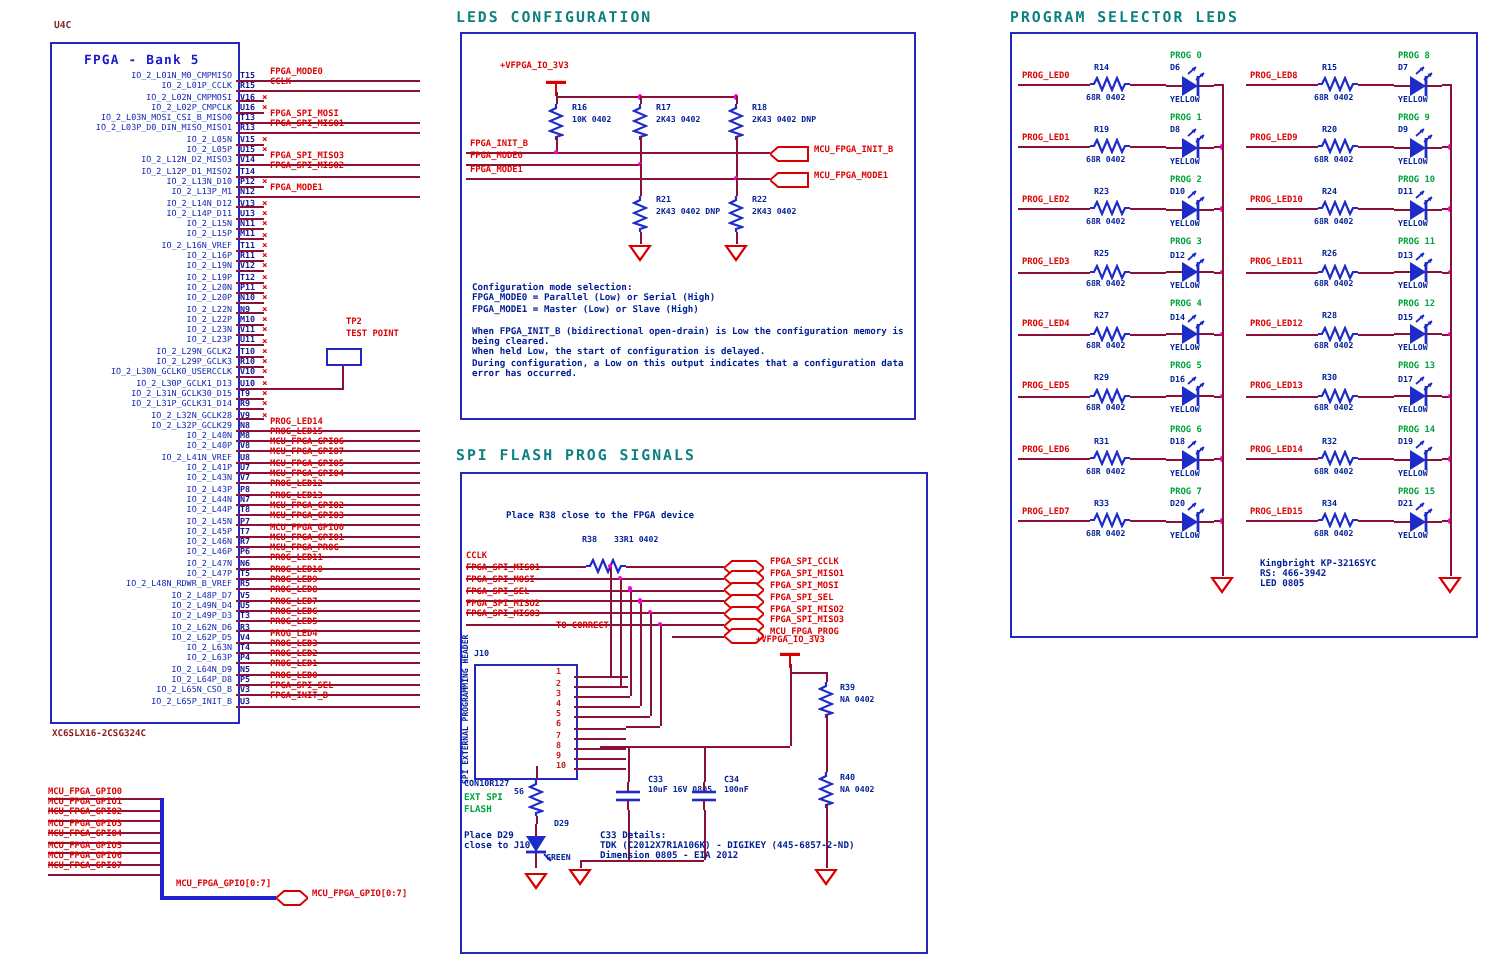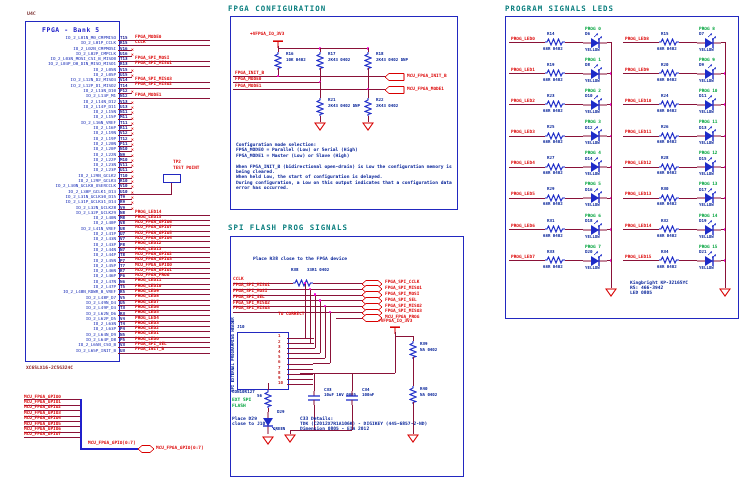--- a/index.html
+++ b/index.html
@@ -341,21 +341,21 @@
       <div class="wireH" style="left:24px;top:437.2px;width:56px"></div>
       <div class="busV" style="left:80px;top:399px;height:50px"></div>
       <div class="busH" style="left:80px;top:448px;width:58px"></div>
       <div class="t net" style="left:88px;top:441px;">MCU_FPGA_GPIO[0:7]</div>
       <svg class="sym" style="left:138px;top:445px" width="16" height="8">
         <polygon points="0,4 4,0.5 12,0.5 16,4 12,7.5 4,7.5" fill="#fff" stroke="#d80000" stroke-width="1"></polygon>
       </svg>
       <div class="t net" style="left:156px;top:445.5px;">MCU_FPGA_GPIO[0:7]</div>
     </div>
 
-  <div class="t title" style="left:228px;top:5px">FPGA CONFIGURATION</div>
+  <div class="t title" style="left:228px;top:5px">LEDS CONFIGURATION</div>
   <div class="box" style="left:230px;top:16px;width:226px;height:192px"></div>
   <div id="config">
       <div class="t net" style="left:250px;top:32px;">+VFPGA_IO_3V3</div>
       <svg class="sym" style="left:272px;top:40px" width="12" height="8">
         <line x1="1" y1="1.2" x2="11" y2="1.2" stroke="#d80000" stroke-width="1.6"></line>
         <line x1="6" y1="1" x2="6" y2="8" stroke="#d80000" stroke-width="1"></line>
       </svg>
       <div class="wireV" style="left:278px;top:46px;height:2px"></div>
       <div class="wireH" style="left:278px;top:48px;width:90px"></div>
       <div class="dot" style="left:318.8px;top:47.3px"></div>
@@ -591,21 +591,21 @@
       <div class="t val" style="left:420px;top:393px;">NA 0402</div>
       <div class="wireV" style="left:413px;top:402px;height:32px"></div>
       <svg class="sym" style="left:407px;top:434px" width="12" height="9">
         <polygon points="1,1 11,1 6,8" fill="none" stroke="#d80000" stroke-width="1.1"></polygon>
       </svg>
       <div class="t note" style="left:300px;top:417px;">C33 Details:</div>
       <div class="t note" style="left:300px;top:422.2px;">TDK (C2012X7R1A106K) - DIGIKEY (445-6857-2-ND)</div>
       <div class="t note" style="left:300px;top:427.4px;">Dimension 0805 - EIA 2012</div>
     </div>
 
-  <div class="t title" style="left:505px;top:5px">PROGRAM SIGNALS LEDS</div>
+  <div class="t title" style="left:505px;top:5px">PROGRAM SELECTOR LEDS</div>
   <div class="box" style="left:505px;top:16px;width:232px;height:301px"></div>
   <div id="leds">
       <div class="t net" style="left:511px;top:36.8px;">PROG_LED0</div>
       <div class="wireH" style="left:509px;top:42px;width:36px"></div>
       <div class="t ref" style="left:547px;top:31.5px;">R14</div>
       <svg class="sym" style="left:545px;top:38px" width="20" height="8">
         <polyline points="0,4 2,4 3.5,1 6,7 8.5,1 11,7 13.5,1 16,7 17.5,4 20,4" fill="none" stroke="#1d2bc8" stroke-width="1.1"></polyline>
       </svg>
       <div class="t val" style="left:543px;top:46.5px;">68R 0402</div>
       <div class="wireH" style="left:565px;top:42px;width:18px"></div>

